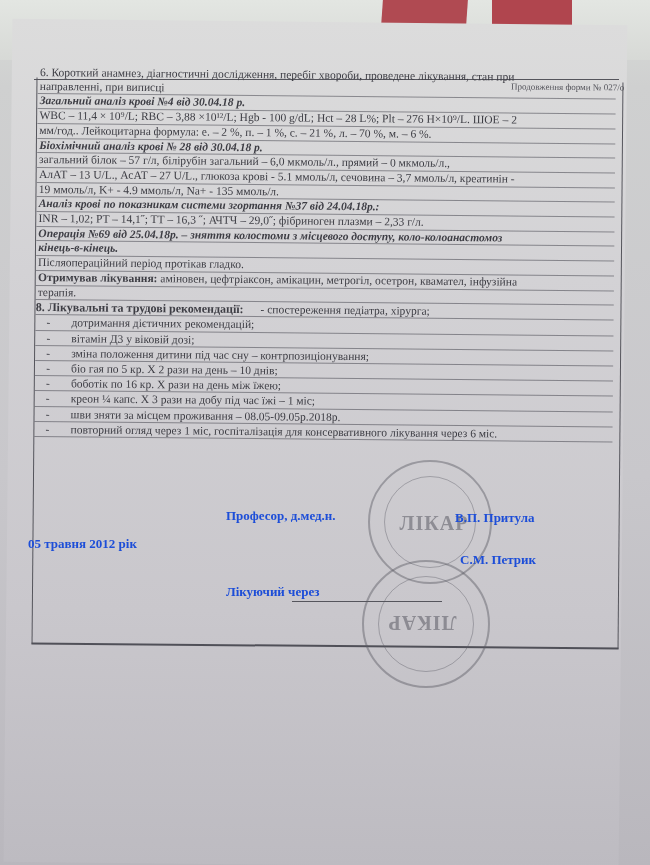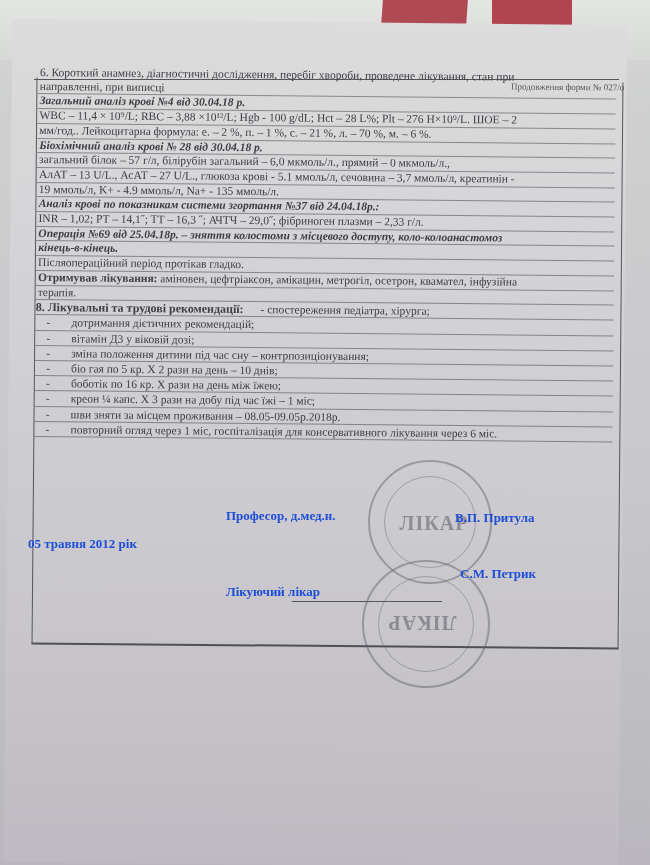--- a/index.html
+++ b/index.html
@@ -88,15 +88,15 @@
   <div class="txt">ЛІКАР</div>
 </div>
 <div class="stamp" style="left:362px;top:560px;width:124px;height:124px;transform:rotate(180deg);">
   <div class="inner"></div>
   <div class="txt">ЛІКАР</div>
 </div>
 
 <div class="sig" style="left:226px;top:508px;">Професор, д.мед.н.</div>
 <div class="sig" style="left:455px;top:510px;">В.П. Притула</div>
 <div class="sig" style="left:28px;top:536px;">05 травня 2012 рік</div>
-<div class="sig" style="left:226px;top:584px;">Лікуючий лікар</div>
-<div class="sig" style="left:460px;top:566px;">С.М. Петрик</div>
+<div class="sig" style="left:226px;top:584px;">Лікуючий через</div>
+<div class="sig" style="left:460px;top:552px;">С.М. Петрик</div>
 <div class="sigline" style="left:292px;top:601px;width:150px;"></div>
 
 </body></html>

